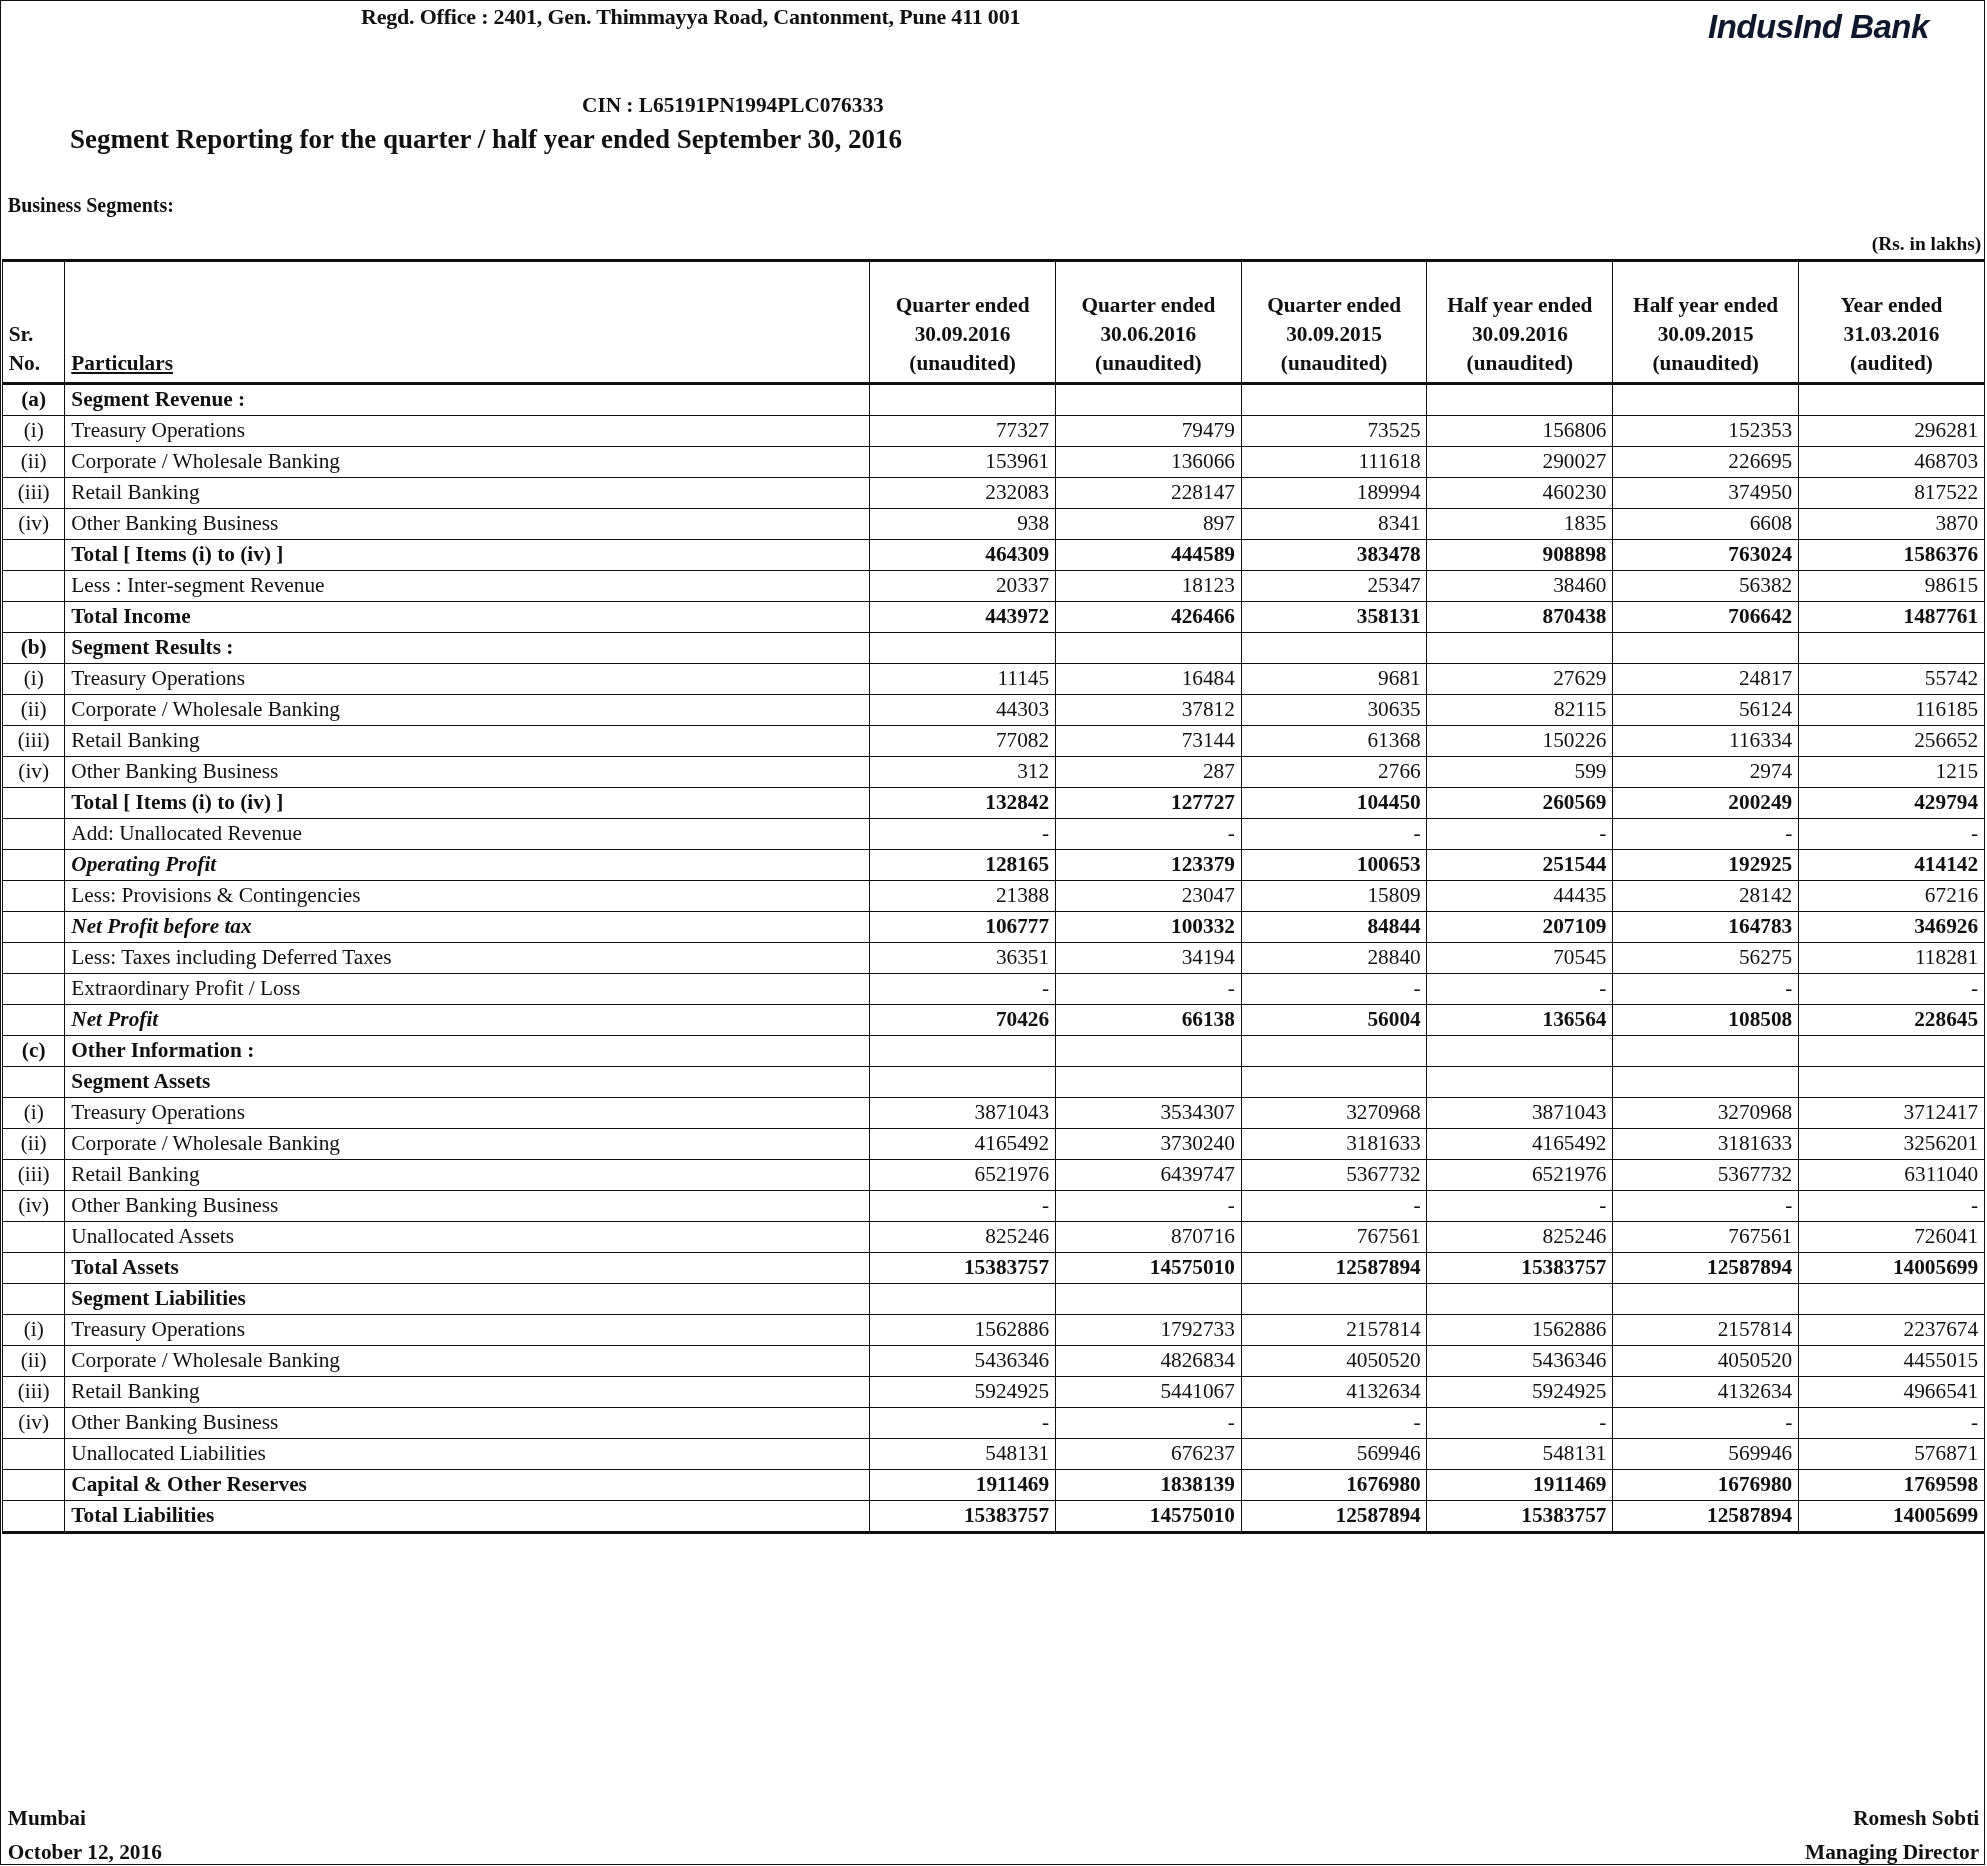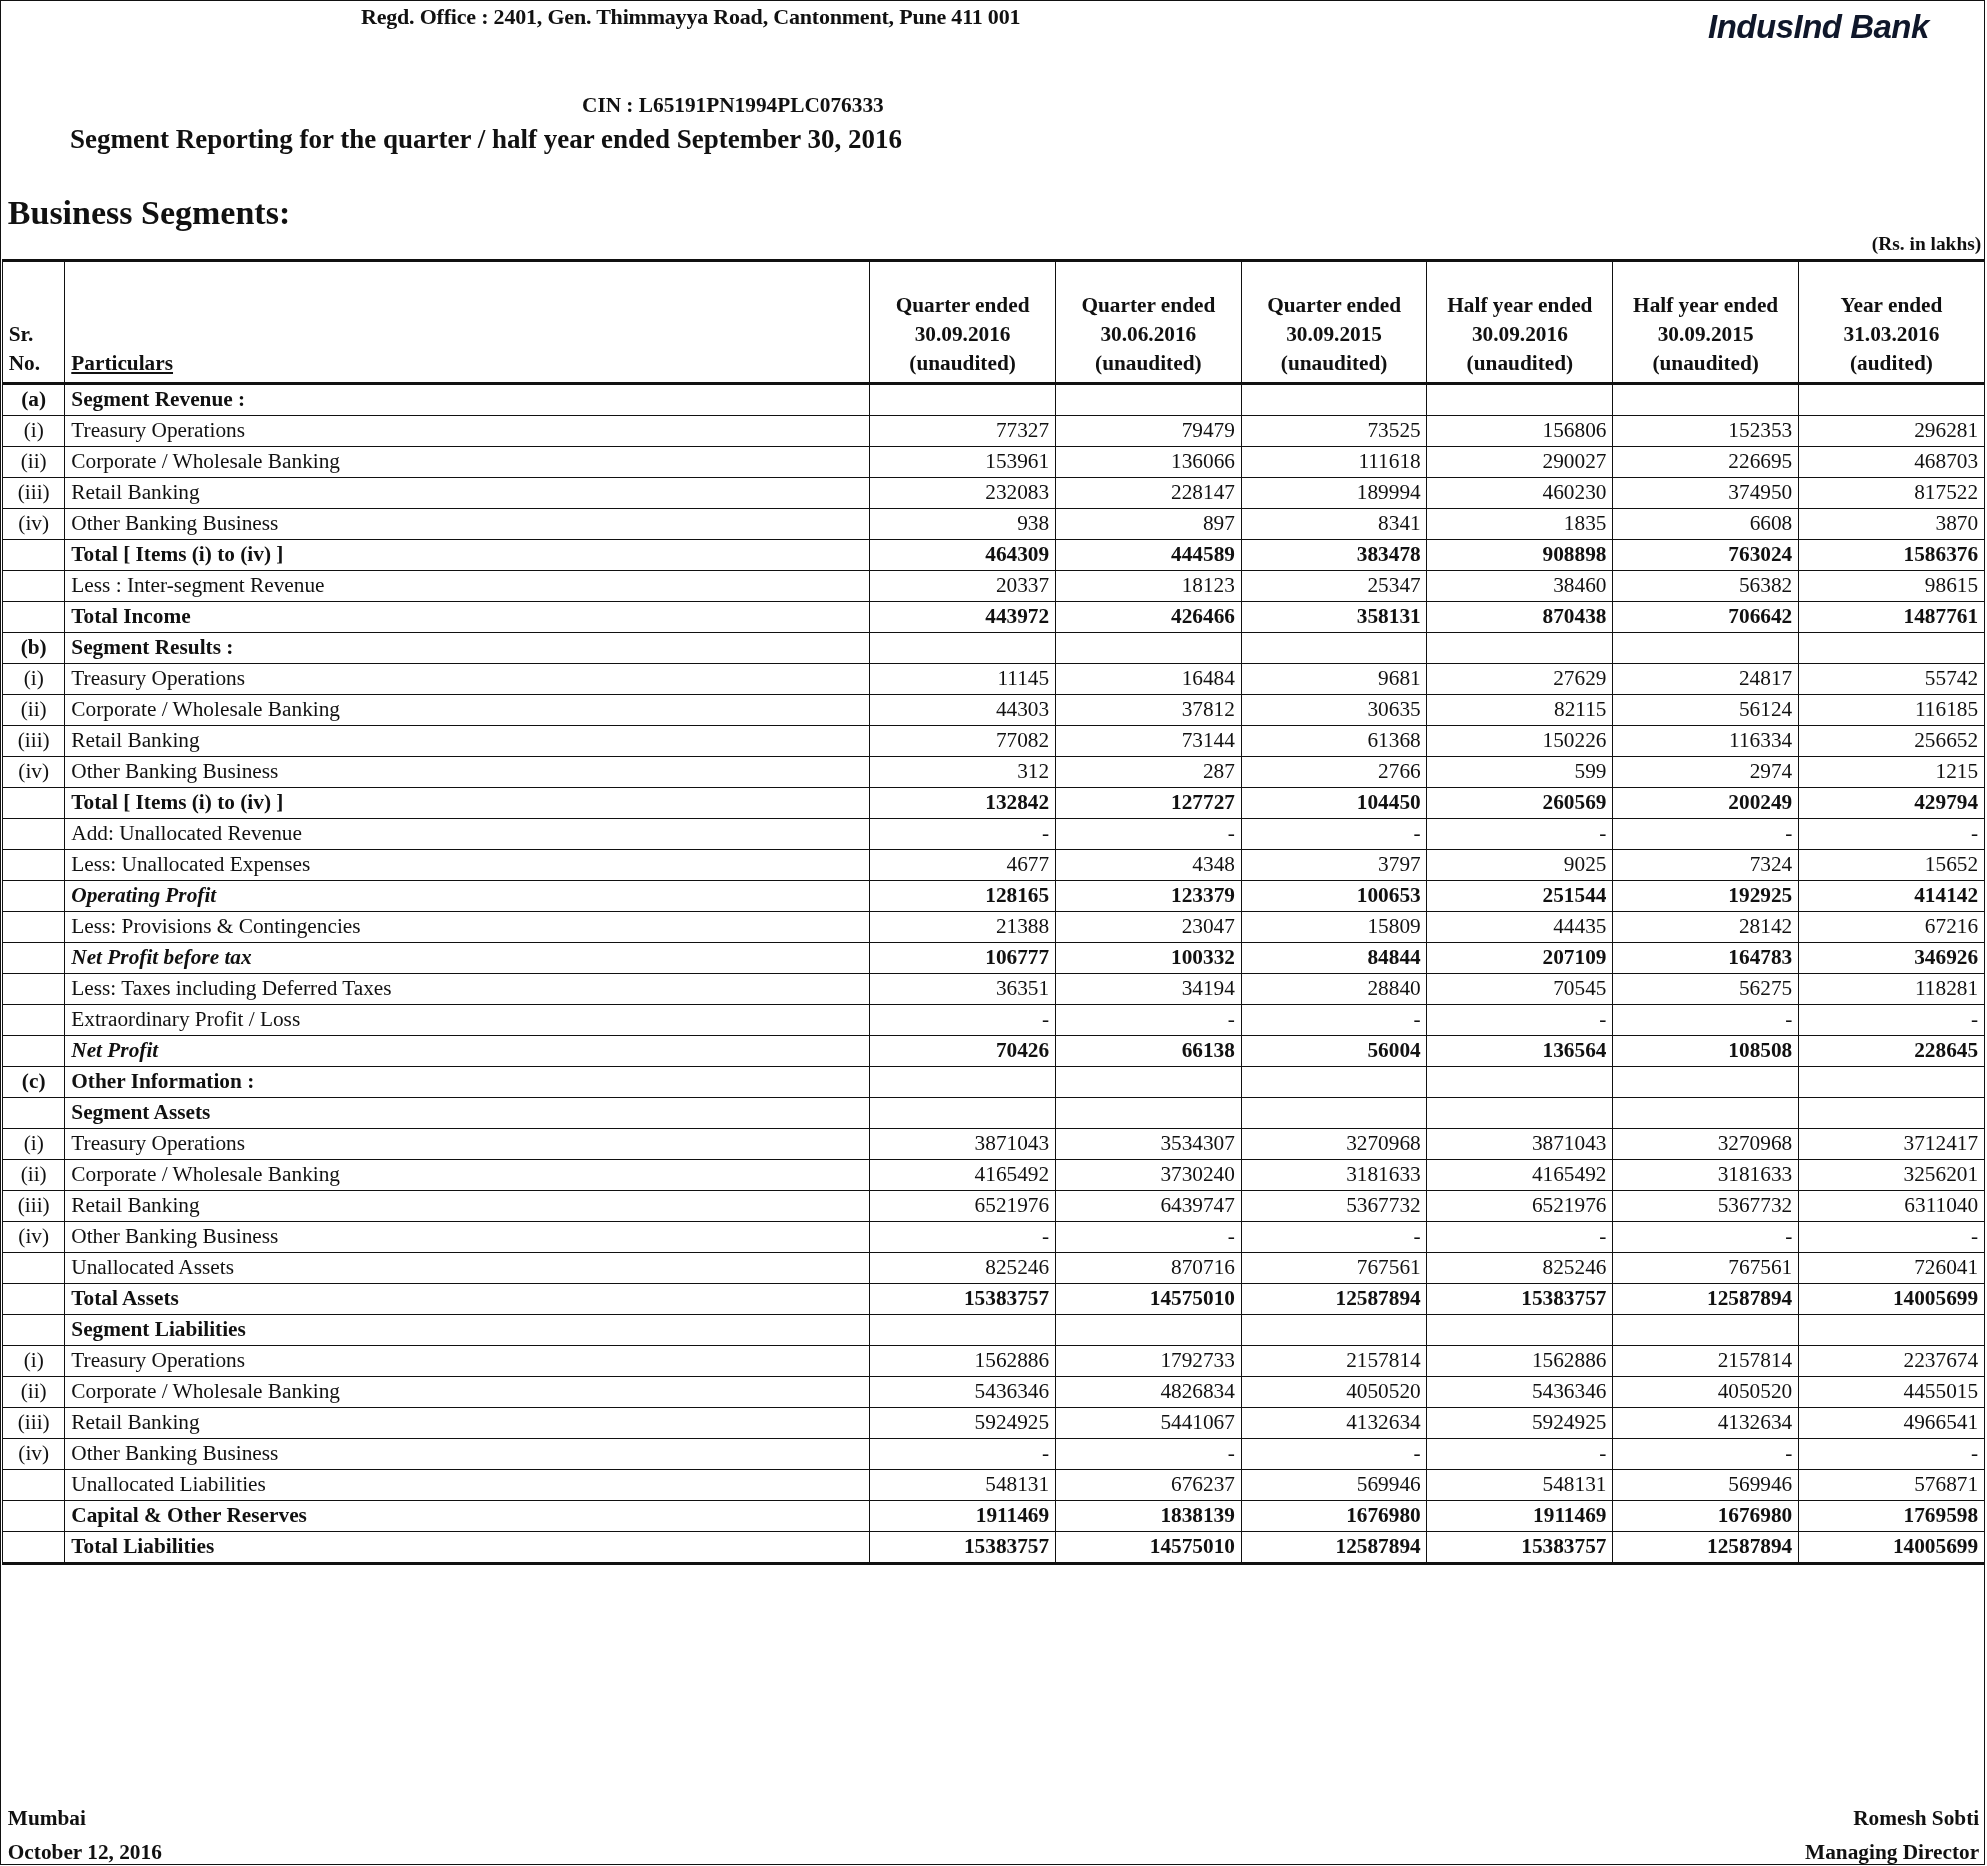--- a/index.html
+++ b/index.html
@@ -2,21 +2,21 @@
 <html><head>
 <meta charset="utf-8">
 <style>
   html, body { margin: 0; padding: 0; background: #ffffff; }
   body { width: 1987px; height: 1867px; position: relative; font-family: "Liberation Serif", "DejaVu Serif", serif; color: #111; }
   .frame { position: absolute; left: 0; top: 0; width: 1983px; height: 1863px; border: 1.9px solid #111; box-sizing: content-box; }
   .regd { position: absolute; left: 361px; top: 3.9px; font-size: 22px; font-weight: bold; letter-spacing: -0.2px; }
   .logo { position: absolute; left: 1708px; top: 7.8px; font-family: "Liberation Sans", "DejaVu Sans", sans-serif; font-size: 33px; font-weight: bold; font-style: italic; color: #0f172a; letter-spacing: -0.5px; }
   .cin { position: absolute; left: 582px; top: 93px; font-size: 21.3px; font-weight: bold; }
   .title { position: absolute; left: 70px; top: 124px; font-size: 27px; font-weight: bold; }
-  .bseg { position: absolute; left: 7.8px; top: 194px; font-size: 34px; font-weight: bold; }
+  .bseg { position: absolute; left: 7.8px; top: 194px; font-size: 20px; font-weight: bold; }
   .units { position: absolute; right: 5.8px; top: 233px; font-size: 19.4px; font-weight: bold; }
 
   table.seg { position: absolute; left: 1.9px; top: 259px; width: 1983px; border-collapse: collapse; table-layout: fixed; font-size: 21.3px; }
   table.seg col.c-sr { width: 62px; }
   table.seg col.c-part { width: 797px; }
   table.seg col.c-num { width: 184px; }
   table.seg td, table.seg th { border: 1.9px solid #111; padding: 0 5.8px; height: 30px; line-height: 29px; white-space: nowrap; overflow: hidden; }
   table.seg thead th { font-weight: bold; height: 116px; vertical-align: bottom; padding-bottom: 3.9px; line-height: 29px; border-top: 3.9px solid #111; border-bottom: 3.9px solid #111; }
   table.seg thead th.num-h { text-align: center; white-space: normal; }
   table.seg thead th.sr-h { text-align: left; }
@@ -212,30 +212,20 @@
       <tr class="normal">
         <td class="sr"></td>
         <td class="part">Add: Unallocated Revenue</td>
         <td class="num">-</td>
         <td class="num">-</td>
         <td class="num">-</td>
         <td class="num">-</td>
         <td class="num">-</td>
         <td class="num">-</td>
       </tr>
-      <tr class="normal">
-        <td class="sr"></td>
-        <td class="part">Less: Unallocated Expenses</td>
-        <td class="num">4677</td>
-        <td class="num">4348</td>
-        <td class="num">3797</td>
-        <td class="num">9025</td>
-        <td class="num">7324</td>
-        <td class="num">15652</td>
-      </tr>
       <tr class="bolditalic">
         <td class="sr"></td>
         <td class="part">Operating Profit</td>
         <td class="num">128165</td>
         <td class="num">123379</td>
         <td class="num">100653</td>
         <td class="num">251544</td>
         <td class="num">192925</td>
         <td class="num">414142</td>
       </tr>

